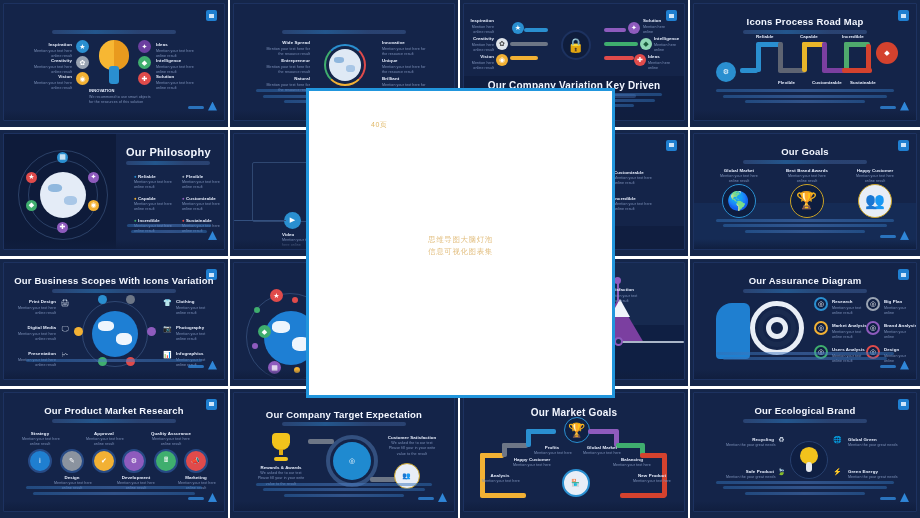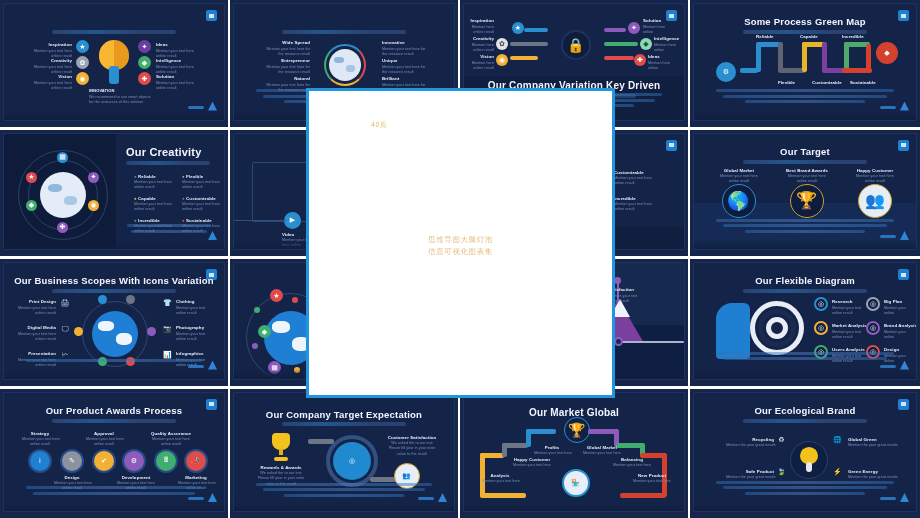--- a/index.html
+++ b/index.html
@@ -205,21 +205,21 @@
             <i></i>
             <i></i>
             <i></i>
           </div>
       </div>
     </div>
 
     <div class="slide nobr">
       <div class="inner">
         <div class="badge"></div>
-        <div class="s-title">Some Process Green Map</div>
+        <div class="s-title">Icons Process Road Map</div>
         <div class="s-sub"></div>
 
         <div class="ic" style="left:22px;top:58px;width:20px;height:20px;background:#2a8fd0;">⚙</div>
         <div class="ic" style="left:182px;top:38px;width:22px;height:22px;background:#d4422e;">◆</div>
 
         <div class="bar" style="left:46px;top:64px;width:18px;height:5px;background:#2a8fd0;"></div>
         <div class="bar" style="left:62px;top:40px;width:5px;height:28px;background:#2a8fd0;"></div>
         <div class="bar" style="left:62px;top:38px;width:26px;height:5px;background:#2a8fd0;"></div>
         <div class="bar" style="left:84px;top:38px;width:5px;height:30px;background:#5e6472;"></div>
         <div class="bar" style="left:84px;top:64px;width:28px;height:5px;background:#5e6472;"></div>
@@ -258,21 +258,21 @@
           <b style="left:8px;top:12px;width:14px;height:8px;background:#90b8de;"></b>
           <b style="left:24px;top:24px;width:13px;height:9px;background:#a9c7e7;"></b>
         </div>
         <div class="ic" style="left:53px;top:18px;width:11px;height:11px;background:#2a8fd0;">▦</div>
         <div class="ic" style="left:84px;top:38px;width:11px;height:11px;background:#8e5bbd;">✦</div>
         <div class="ic" style="left:84px;top:66px;width:11px;height:11px;background:#f2b134;">◉</div>
         <div class="ic" style="left:53px;top:88px;width:11px;height:11px;background:#8e5bbd;">✚</div>
         <div class="ic" style="left:22px;top:66px;width:11px;height:11px;background:#3fae6e;">◆</div>
         <div class="ic" style="left:22px;top:38px;width:11px;height:11px;background:#e04b4b;">★</div>
 
-        <div class="s-title" style="left:122px;right:10px;top:12px;text-align:left;font-size:11px;">Our Creativity</div>
+        <div class="s-title" style="left:122px;right:10px;top:12px;text-align:left;font-size:11px;">Our Philosophy</div>
         <div class="s-sub" style="left:122px;right:14px;top:27px;"></div>
 
         <div class="lbl" style="left:130px;top:40px;">
           <span style="color:#2a8fd0;">●</span> <span>Reliable</span><span class="d">Mention your text here<br>online result</span></div>
         <div class="lbl" style="left:178px;top:40px;">
           <span style="color:#9aa4b3;">●</span> <span>Flexible</span><span class="d">Mention your text here<br>online result</span></div>
         <div class="lbl" style="left:130px;top:62px;">
           <span style="color:#f2b134;">●</span> <span>Capable</span><span class="d">Mention your text here<br>online result</span></div>
         <div class="lbl" style="left:178px;top:62px;">
           <span style="color:#8e5bbd;">●</span> <span>Customizable</span><span class="d">Mention your text here<br>online result</span></div>
@@ -312,21 +312,21 @@
           <span>Incredible</span><span class="d">Mention your text here<br>online result</span></div>
         <div style="position:absolute;left:0;right:0;top:92px;bottom:0;background:#101e40;"></div>
         <div class="s-title" style="left:6px;right:auto;top:96px;text-align:left;font-size:11px;">Our Company Support</div>
         <div class="bar" style="left:10px;top:110px;width:40px;height:3px;background:#2f6fb5;opacity:.6;"></div>
       </div>
     </div>
 
     <div class="slide nobr">
       <div class="inner">
         <div class="badge"></div>
-        <div class="s-title">Our Target</div>
+        <div class="s-title">Our Goals</div>
         <div class="s-sub"></div>
         <div style="position:absolute;left:0;right:0;bottom:0;height:46px;background:#152b55;"></div>
 
         <div class="ic" style="left:28px;top:50px;width:34px;height:34px;background:#0e1d3f;border:1.5px solid #2a8fd0;">
           <span style="font-size:18px;color:#2a8fd0;">🌎</span>
           </div>
         <div class="ic" style="left:96px;top:50px;width:34px;height:34px;background:#0e1d3f;border:1.5px solid #c9a227;">
           <span style="font-size:17px;">🏆</span>
           </div>
         <div class="ic" style="left:164px;top:50px;width:34px;height:34px;background:#e7edf6;border:1.5px solid #c9a227;">
@@ -427,21 +427,21 @@
         <div class="bar" style="left:0;top:78px;right:0;height:1.5px;background:#aab6c8;"></div>
         <div class="dot" style="left:150px;top:74px;width:9px;height:9px;background:#16294f;border:2px solid #8e5bbd;"></div>
         <div class="lbl" style="left:144px;top:24px;">
           <span>Satisfaction</span><span class="d">Mention your text<br>online result</span></div>
       </div>
     </div>
 
     <div class="slide nobr">
       <div class="inner">
         <div class="badge"></div>
-        <div class="s-title">Our Flexible Diagram</div>
+        <div class="s-title">Our Assurance Diagram</div>
         <div class="s-sub"></div>
 
         <div style="position:absolute;left:22px;top:40px;width:34px;height:56px;background:#1f7fd0;
                     border-radius:16px 6px 4px 4px;"></div>
         <div class="ring" style="left:56px;top:38px;width:54px;height:54px;border:5px solid #e9eef6;"></div>
         <div class="ring" style="left:64px;top:46px;width:38px;height:38px;border:5px solid #1a2b4f;"></div>
         <div class="ring" style="left:72px;top:54px;width:22px;height:22px;border:5px solid #e9eef6;"></div>
 
         <div class="ic" style="left:120px;top:34px;width:14px;height:14px;background:#0f1f43;border:2px solid #2a8fd0;">◎</div>
         <div class="lbl" style="left:138px;top:36px;">
@@ -467,21 +467,21 @@
             <i></i>
           </div>
         <div class="logo"></div>
           <div class="logo2"></div>
       </div>
     </div>
 
     <div class="slide" style="border-bottom:none;">
       <div class="inner">
         <div class="badge"></div>
-        <div class="s-title">Our Product Awards Process</div>
+        <div class="s-title">Our Product Market Research</div>
         <div class="s-sub"></div>
 
         <div class="ic" style="left:24px;top:56px;width:24px;height:24px;background:#1f7fd0;border:2px solid #274a85;">ℹ</div>
         <div class="ic" style="left:56px;top:56px;width:24px;height:24px;background:#8b939f;border:2px solid #274a85;">✎</div>
         <div class="ic" style="left:88px;top:56px;width:24px;height:24px;background:#f2b134;border:2px solid #274a85;">✔</div>
         <div class="ic" style="left:118px;top:56px;width:24px;height:24px;background:#8e5bbd;border:2px solid #274a85;">⚙</div>
         <div class="ic" style="left:150px;top:56px;width:24px;height:24px;background:#3fae6e;border:2px solid #274a85;">🖩</div>
         <div class="ic" style="left:180px;top:56px;width:24px;height:24px;background:#e04b4b;border:2px solid #274a85;">📣</div>
 
         <div class="lbl" style="left:18px;top:38px;width:36px;text-align:center;">
@@ -532,21 +532,21 @@
             <i></i>
             <i></i>
           </div>
         <div class="logo"></div>
           <div class="logo2"></div>
       </div>
     </div>
 
     <div class="slide" style="border-bottom:none;">
       <div class="inner">
-        <div class="s-title" style="top:14px;font-size:10px;">Our Market Global</div>
+        <div class="s-title" style="top:14px;font-size:10px;">Our Market Goals</div>
 
         <div class="ic" style="left:100px;top:24px;width:26px;height:26px;background:#102145;border:1.5px solid #2a8fd0;">
           <span style="font-size:14px;">🏆</span>
           </div>
 
         <div class="bar" style="left:16px;top:60px;width:5px;height:44px;background:#f2b134;"></div>
         <div class="bar" style="left:16px;top:100px;width:46px;height:5px;background:#f2b134;"></div>
         <div class="bar" style="left:16px;top:60px;width:24px;height:5px;background:#f2b134;"></div>
         <div class="bar" style="left:38px;top:50px;width:5px;height:14px;background:#6d7686;"></div>
         <div class="bar" style="left:38px;top:50px;width:26px;height:5px;background:#6d7686;"></div>

